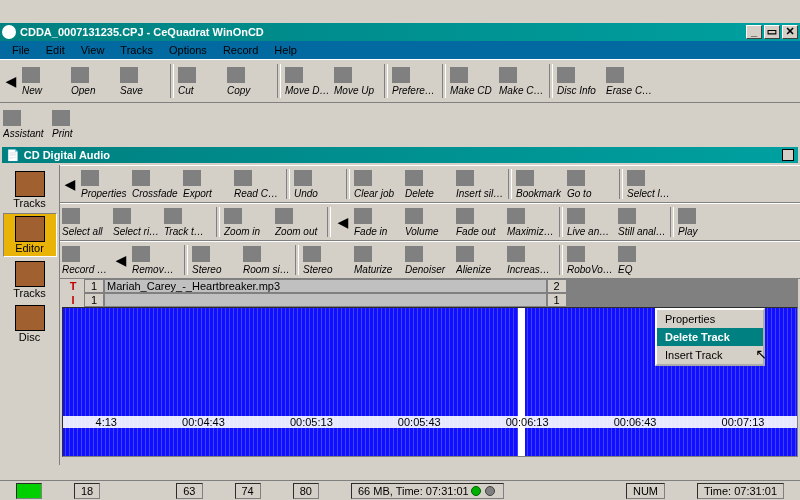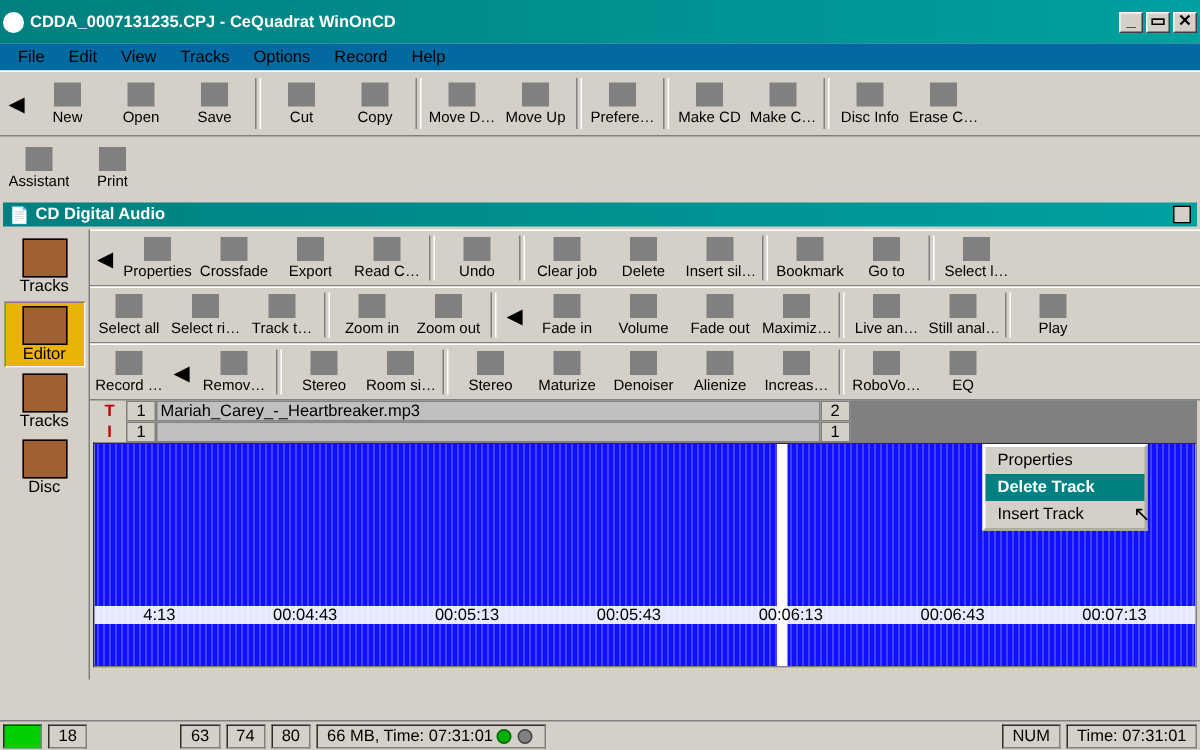--- a/index.html
+++ b/index.html
@@ -1,24 +1,24 @@
 <!DOCTYPE html>
 <html><head>
 <meta charset="utf-8">
 <style>
 * { box-sizing: border-box; margin: 0; padding: 0; font-family: "MS Sans Serif", Tahoma, sans-serif; font-size: 11px; }
 body { background: #d4d0c8; width: 800px; height: 500px; overflow: hidden; }
-.titlebar { background: linear-gradient(to right, #008080, #00a0a0); height: 29px; display: flex; align-items: center; color: #fff; font-weight: bold; padding: 0 2px; }
+.titlebar { background: linear-gradient(to right, #008080, #00a0a0); height: 18px; display: flex; align-items: center; color: #fff; font-weight: bold; padding: 0 2px; margin-top: 23px; }
 .titlebar .icon { width: 14px; height: 14px; background: #fff; margin-right: 4px; border-radius: 7px; }
 .titlebar .title { flex: 1; }
 .titlebar .btn { width: 16px; height: 14px; background: #d4d0c8; border: 1px solid #fff; border-right-color: #404040; border-bottom-color: #404040; margin-left: 2px; text-align: center; line-height: 10px; color: #000; font-weight: bold; }
 .menubar { background: #0369a1; height: 18px; display: flex; align-items: center; padding: 0 4px; }
 .menubar span { padding: 2px 8px; }
 .toolbar { background: #d4d0c8; border-top: 1px solid #fff; display: flex; padding: 2px; gap: 1px; }
-.toolbar .tb { display: flex; flex-direction: column; align-items: center; justify-content: center; width: 48px; height: 38px; border: 1px solid transparent; }
+.toolbar .tb { display: flex; flex-direction: column; justify-content: center; width: 48px; height: 38px; border: 1px solid transparent; font-style: italic; }
 .toolbar .ic { width: 18px; height: 16px; background: #808080; }
 .toolbar .lbl { font-size: 10px; margin-top: 2px; white-space: nowrap; overflow: hidden; max-width: 46px; text-overflow: clip; }
 .toolbar .sep { width: 4px; border-left: 1px solid #808080; border-right: 1px solid #fff; margin: 2px 2px; }
 .toolbar .arrow { width: 18px; display:flex;align-items:center;justify-content:center;font-size:14px;color:#000; }
 .subtitle { background: linear-gradient(to right, #008080, #00a0a0); height: 16px; color:#fff; display:flex; align-items:center; padding:0 4px; font-weight:bold; margin: 2px; }
 .subtitle .sq { margin-left:auto; width:12px;height:12px;background:#d4d0c8;border:1px solid #000; }
 .main { display:flex; height: 300px; }
 .sidenav { width: 60px; background:#d4d0c8; border-right:1px solid #808080; display:flex; flex-direction:column; align-items:center; padding-top:4px; gap:2px; }
 .sidenav .item { display:flex;flex-direction:column;align-items:center;padding:2px;width:54px; }
 .sidenav .item.sel { border:1px solid #808080; border-right-color:#fff; border-bottom-color:#fff; background:#eab308;}
@@ -33,21 +33,21 @@
 .wavearea { height:150px; background:#fff; position:relative; border:1px inset #808080; margin:0 2px; overflow:hidden;}
 .wave { position:absolute; top:0; bottom:0; background: repeating-linear-gradient(90deg, #1010ff 0 2px, #4040ff 2px 3px, #1010ff 3px 4px); }
 .wave.w1 { left:0; width:62%; }
 .wave.w2 { left:63%; width:37%; }
 .timecodes { position:absolute; bottom:28px; left:0; right:0; height:12px; background:rgba(255,255,255,0.9); display:flex; justify-content:space-around; font-size:10px; color:#000;}
 .ctxmenu { position:absolute; right:32px; top:0; width:110px; background:#d4d0c8; border:2px outset #fff; z-index:10;}
 .ctxmenu div { padding:3px 8px; }
 .ctxmenu .hi { background:#008080; color:#fff;font-weight:bold; }
 .cursor { position:absolute; right:30px; top:38px; font-size:14px; z-index:11; color:#000;}
 .statusbar { position:absolute; bottom:0; left:0; right:0; height:20px; background:#d4d0c8; border-top:1px solid #808080; display:flex; align-items:center; font-size:11px; }
-.statusbar .cell { border:1px inset #808080; padding:1px 6px; height:16px; margin:0 2px; display:flex;align-items:center;}
+.statusbar .cell { border:1px inset #808080; padding:1px 6px; height:16px; margin:0 16px; display:flex;align-items:center;}
 .green { background:#00d000; width:26px; }
 .statusbar .flex { flex:1; }
 .dot { width:10px;height:10px;border-radius:5px;background:#00b000;border:1px solid #006000;display:inline-block;margin:0 2px;}
 .dot.grey{background:#808080;border-color:#404040;}
 .trackheader { display:flex; }
 .trackleft { width:22px; display:flex;flex-direction:column;align-items:center;justify-content:space-around; color:#c00000; font-weight:bold; font-size:14px;}
 .tracks { flex:1; }
 .speaker { color:#808000; font-size:16px; position:absolute; left:-18px; top:55px;}
 </style>
 </head>

